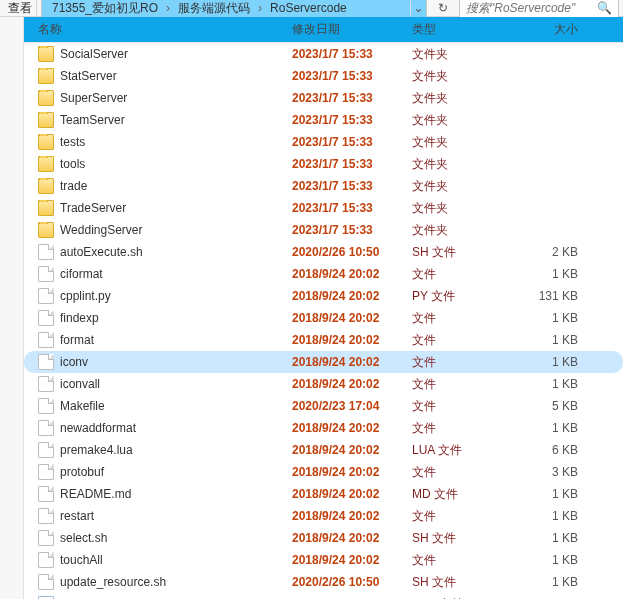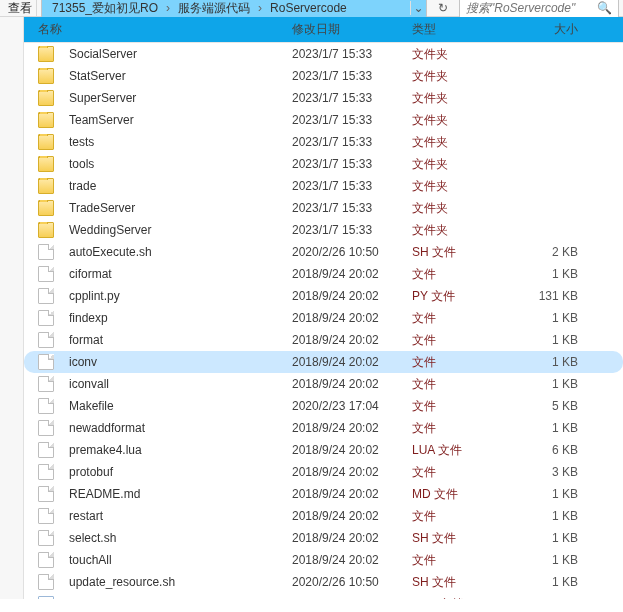--- a/index.html
+++ b/index.html
@@ -116,25 +116,25 @@
       color: #333;
       cursor: pointer;
     }
     .row.selected { background: #cce8ff; border-radius: 10px; }
     
     .cell-name {
       flex: 0 0 268px;
       display: flex;
       align-items: center;
       padding-left: 14px;
-      gap: 15px;
+      gap: 6px;
       white-space: nowrap;
       overflow: hidden;
     }
-    .cell-date { flex: 0 0 120px; color: #404040; }
+    .cell-date { flex: 0 0 120px; color: #c2410c; font-weight: bold; }
     .cell-type { flex: 0 0 106px; color: #7f1d1d; }
     .cell-size { flex: 0 0 70px; text-align: right; padding-right: 10px; color: #555; }
     
     .icon-folder, .icon-file, .icon-xml {
       width: 16px; height: 16px; flex-shrink: 0;
       display: inline-block;
     }
     .icon-folder {
       background: linear-gradient(#ffe9a6, #f7cf56);
       border: 1px solid #d7ae2a;

